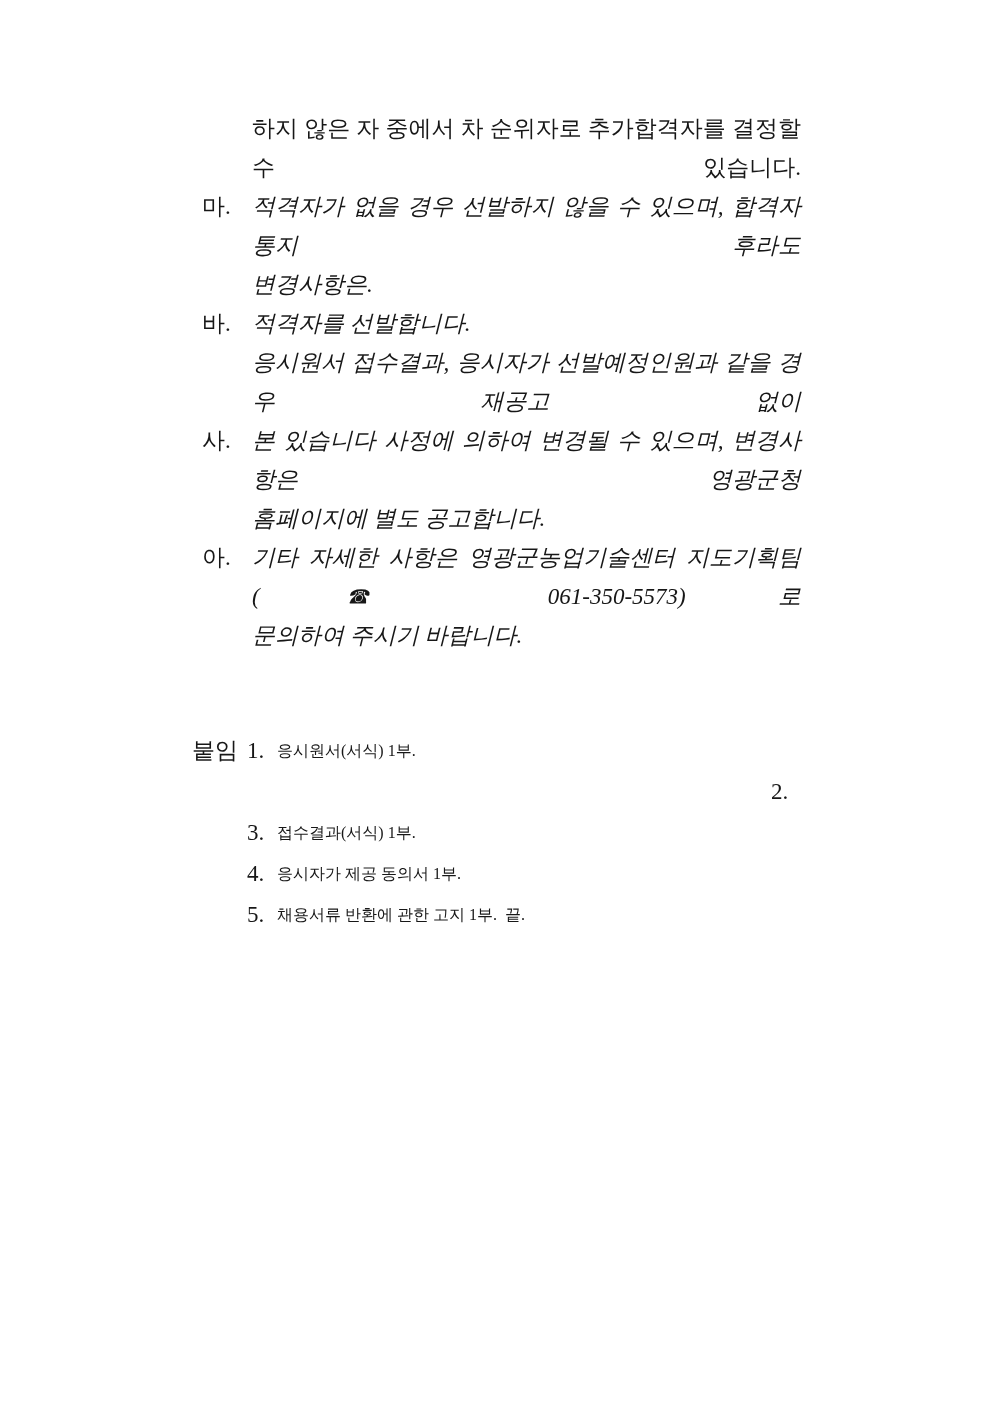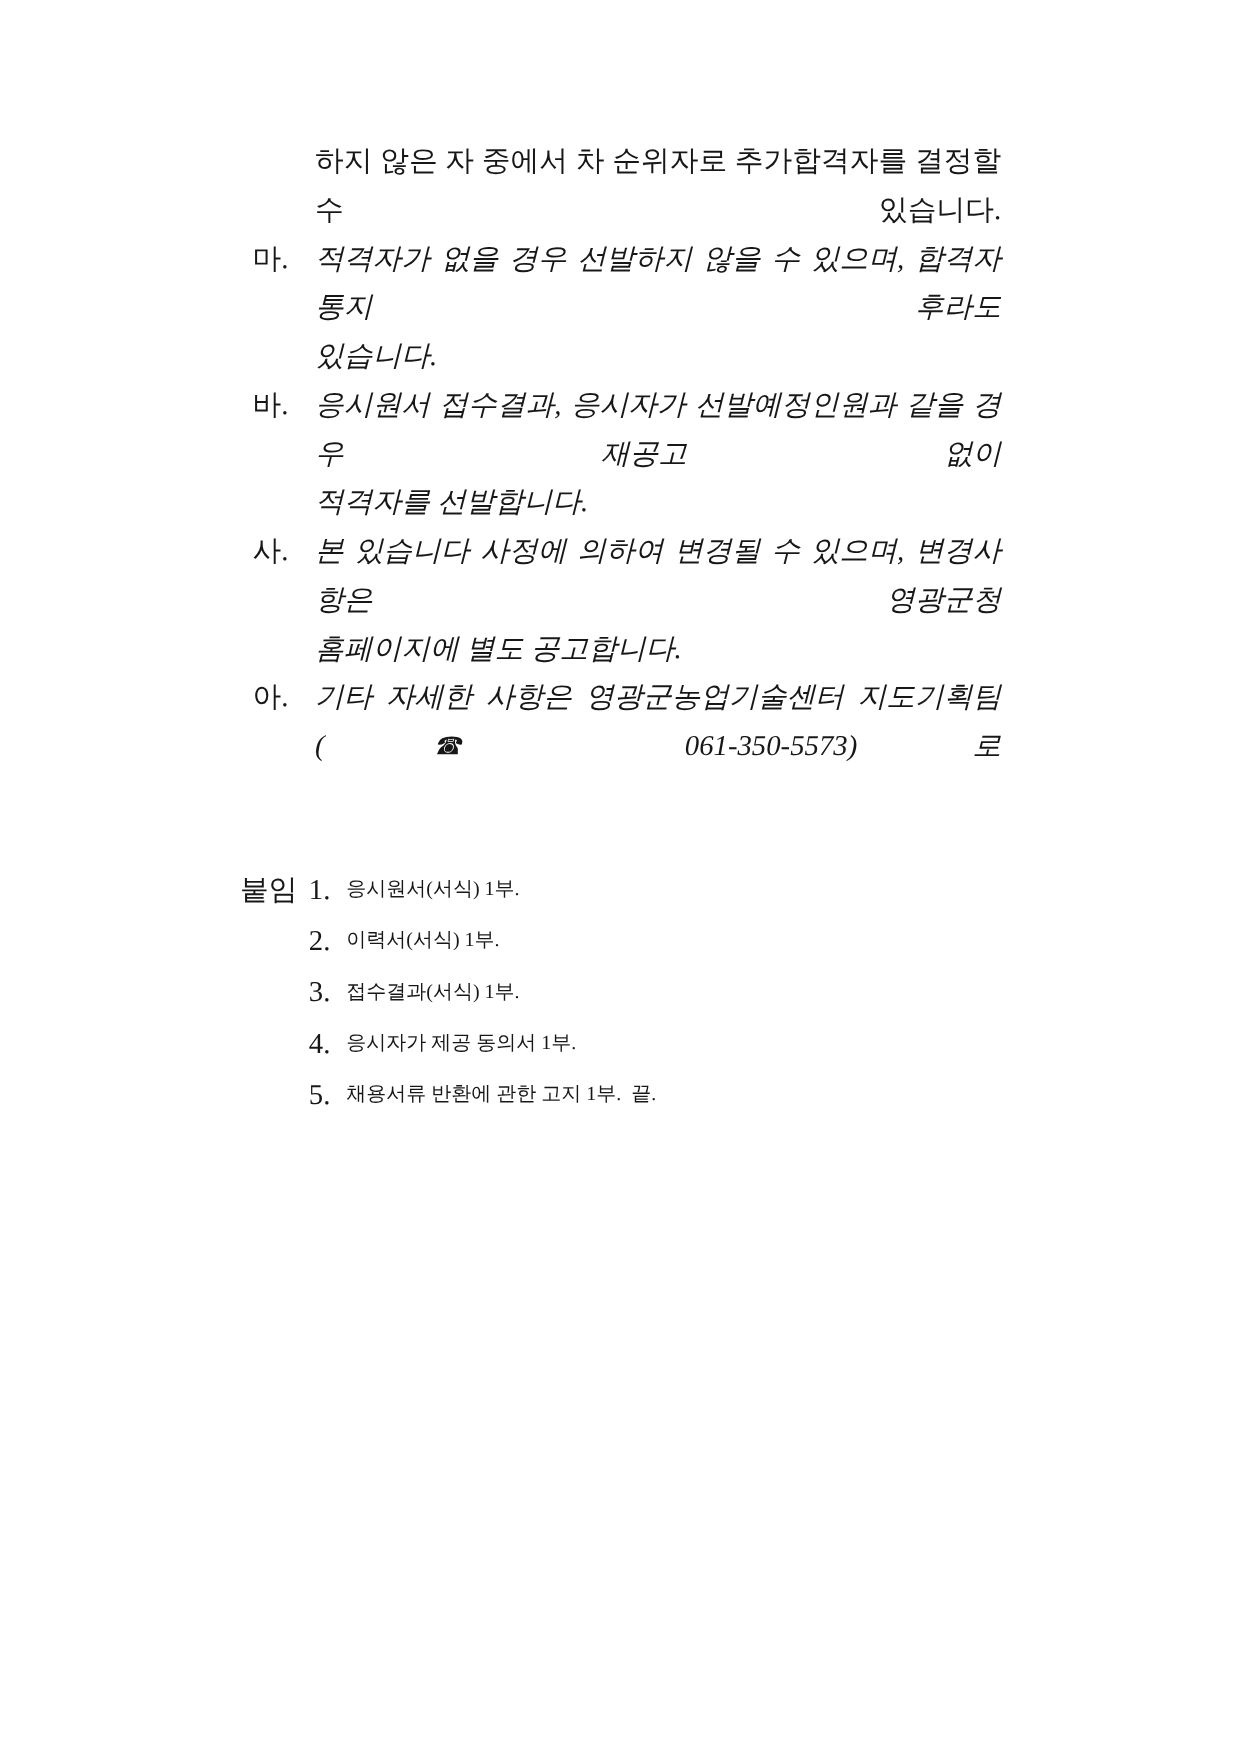--- a/index.html
+++ b/index.html
@@ -44,57 +44,57 @@
 
 <div class="page">
   <div class="content">
 
     <div class="line just intro">하지 않은 자 중에서 차 순위자로 추가합격자를 결정할 수 있습니다.</div>
 
     <div class="item">
       <div class="item-label">마.</div>
       <div class="item-body">
         <div class="line just">적격자가 없을 경우 선발하지 않을 수 있으며, 합격자 통지 후라도</div>
-        <div class="line">있습니다.</div>
+        <div class="line">변경사항은.</div>
       </div>
     </div>
 
     <div class="item">
       <div class="item-label">바.</div>
       <div class="item-body">
+        <div class="line">적격자를 선발합니다.</div>
         <div class="line just">응시원서 접수결과, 응시자가 선발예정인원과 같을 경우 재공고 없이</div>
-        <div class="line">적격자를 선발합니다.</div>
       </div>
     </div>
 
     <div class="item">
       <div class="item-label">사.</div>
       <div class="item-body">
         <div class="line just">본 있습니다 사정에 의하여 변경될 수 있으며, 변경사항은 영광군청</div>
         <div class="line">홈페이지에 별도 공고합니다.</div>
       </div>
     </div>
 
     <div class="item">
       <div class="item-label">아.</div>
       <div class="item-body">
         <div class="line just">기타 자세한 사항은 영광군농업기술센터 지도기획팀(☎ 061-350-5573) 로</div>
+        <div class="line">문의하여 주시기 바랍니다.</div>
       </div>
     </div>
 
     <div class="attach">
       <div class="att-row">
         <div class="att-head">붙임</div>
         <div class="att-no">1.</div>
         <div class="att-text">응시원서(서식) 1부.</div>
       </div>
       <div class="att-row">
         <div class="att-head"></div>
         <div class="att-no">2.</div>
-        <div class="att-text">이력서(서식) 1부.</div>
       </div>
       <div class="att-row">
         <div class="att-head"></div>
         <div class="att-no">3.</div>
         <div class="att-text">접수결과(서식) 1부.</div>
       </div>
       <div class="att-row">
         <div class="att-head"></div>
         <div class="att-no">4.</div>
         <div class="att-text">응시자가 제공 동의서 1부.</div>

